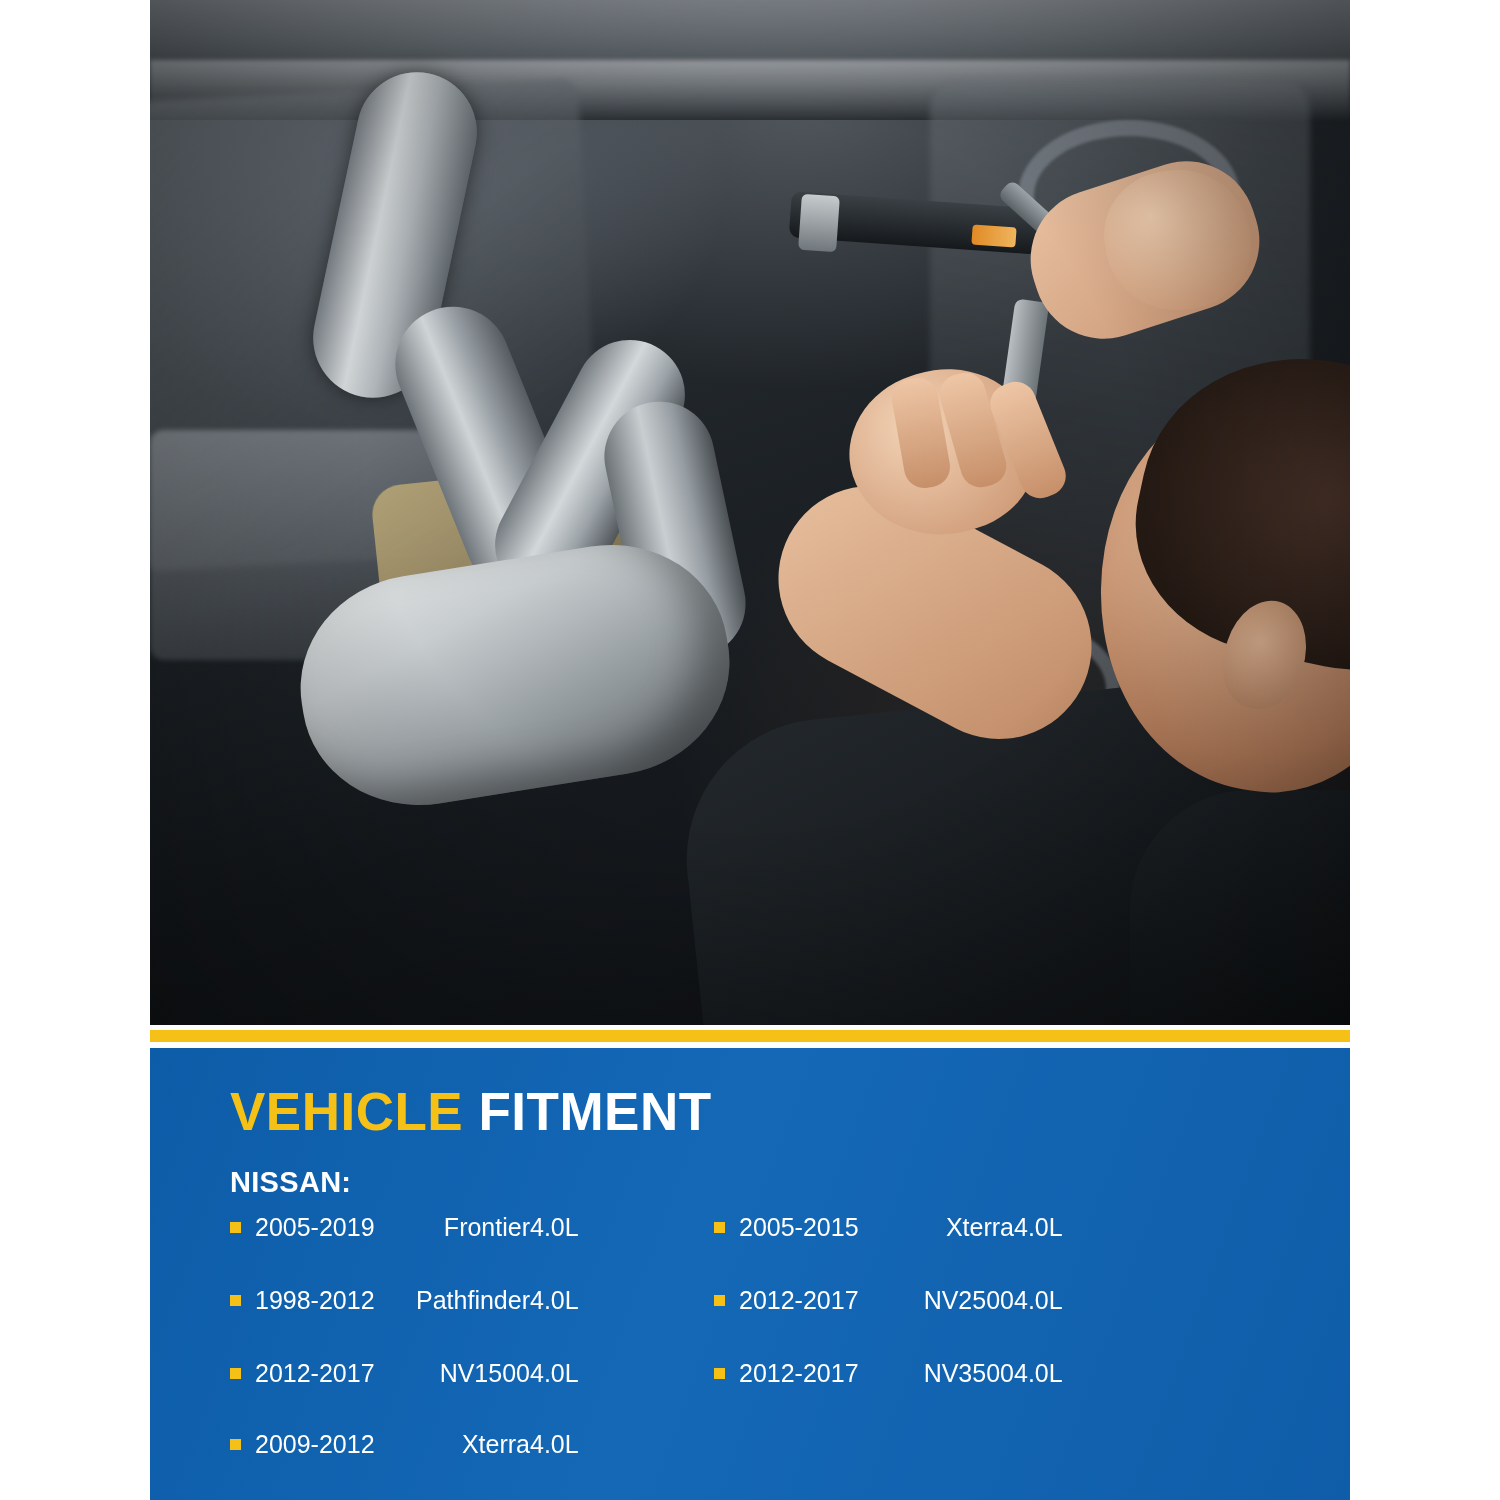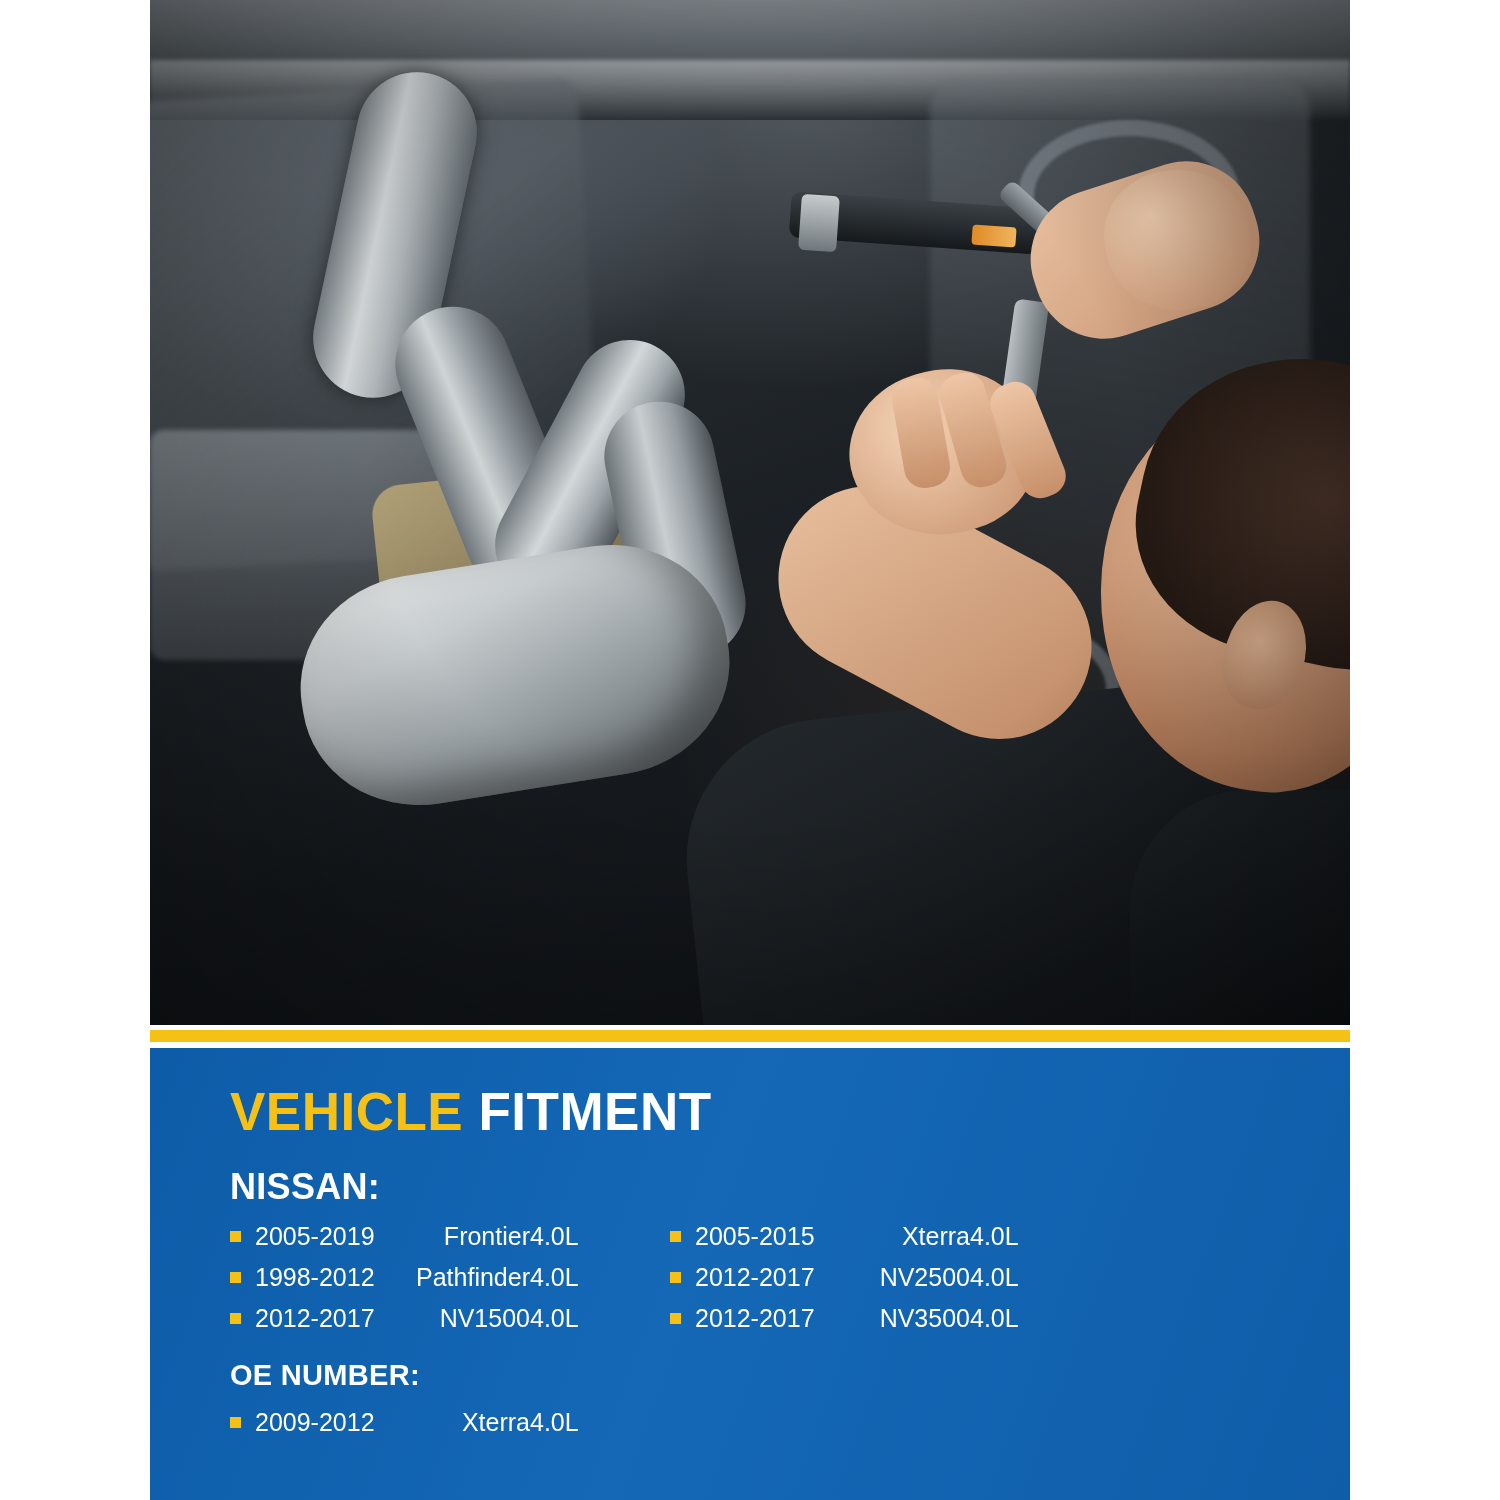--- a/index.html
+++ b/index.html
@@ -294,32 +294,33 @@
     font-size: 53px;
     font-weight: bold;
     letter-spacing: 0.5px;
     line-height: 1.05;
   }
   .panel-title .accent { color: #f5c117; }
   .panel-title .plain { color: #ffffff; }
 
   .brand-heading {
     margin: 26px 0 0 80px;
-    font-size: 36px;
+    font-size: 29px;
     font-weight: bold;
     color: #ffffff;
     letter-spacing: 0.3px;
   }
 
   .fit-grid {
     margin: 14px 13px 0 80px;
     display: grid;
     grid-template-columns: 440px 440px;
     row-gap: 12px;
     column-gap: 0px;
+    gap: 44px;
   }
   .fit-item {
     display: flex;
     align-items: center;
     font-size: 25px;
     color: #ffffff;
     white-space: nowrap;
   }
   .bullet {
     width: 11px;
@@ -437,21 +438,20 @@
       </div>
       <div class="fit-item">
         <span class="bullet"></span>
         <span class="years">2012-2017</span>
         <span class="model">NV3500</span>
         <span class="disp">4.0L</span>
       </div>
     </div>
 
     <div class="lower">
-      <div class="lower-head">OE NUMBER:</div>
     </div>
 
     <div class="lower-row">
       <div class="fit-item">
         <span class="bullet"></span>
         <span class="years">2009-2012</span>
         <span class="model">Xterra</span>
         <span class="disp">4.0L</span>
       </div>
     </div>

